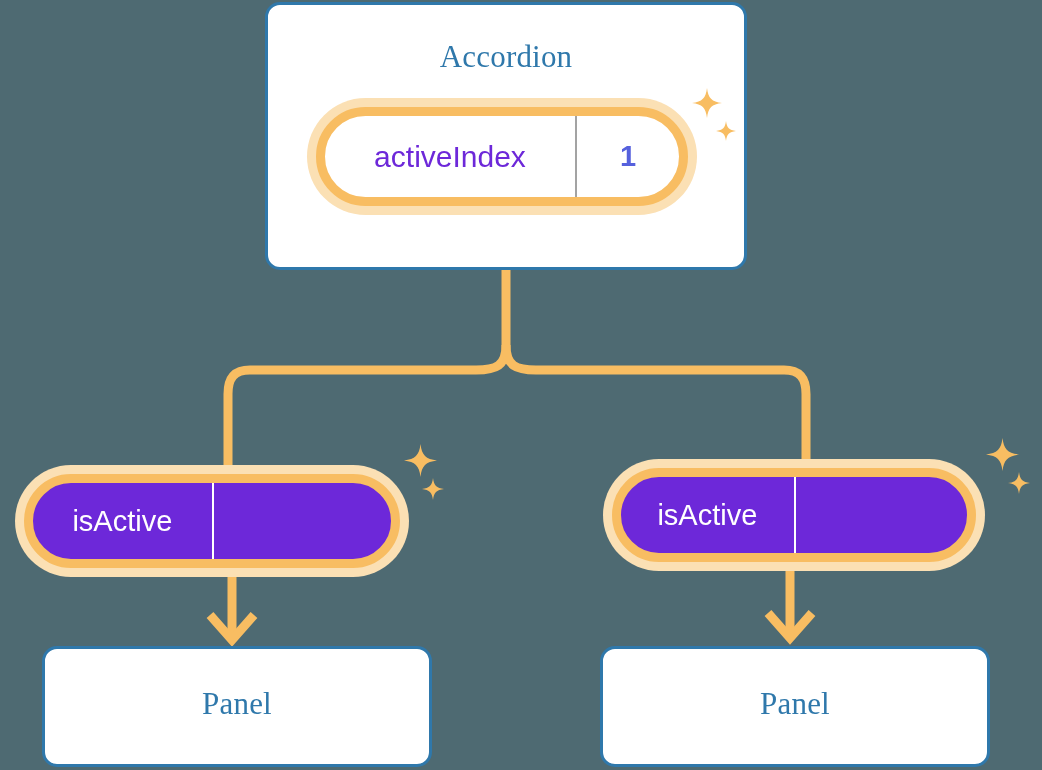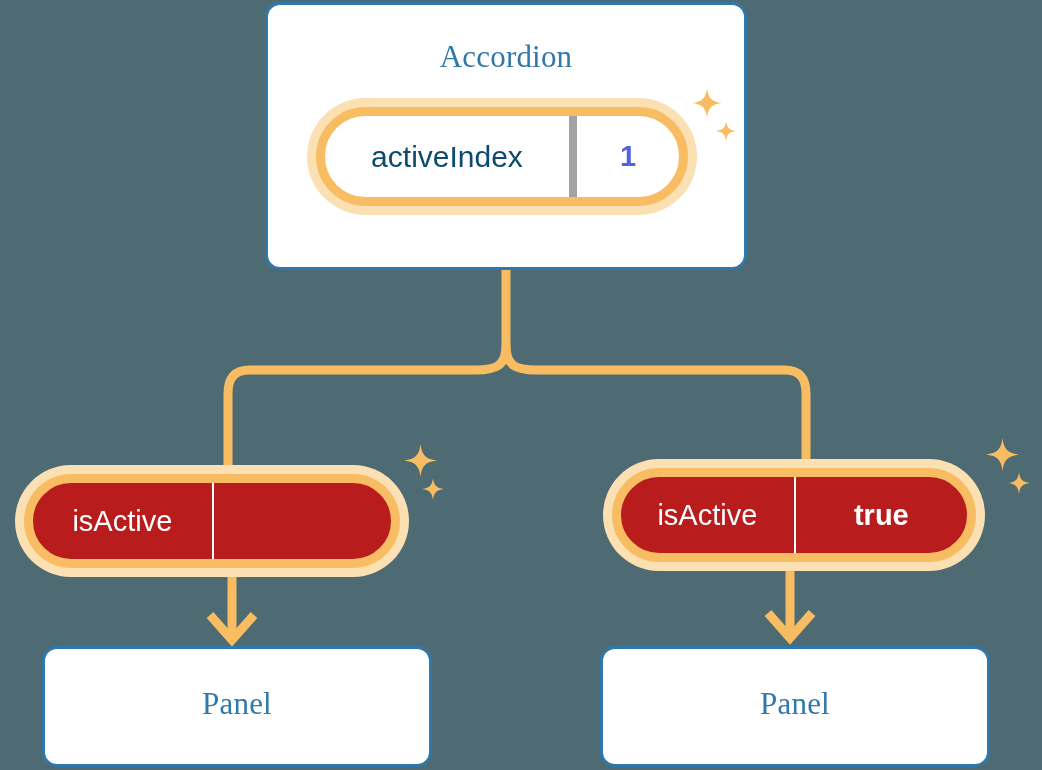--- a/index.html
+++ b/index.html
@@ -93,33 +93,33 @@
   
   #pill-activeindex {
     left: 316px;
     top: 107px;
     width: 372px;
     height: 99px;
     background: #ffffff;
   }
   #pill-activeindex .pill-key {
     flex: 0 0 252px;
-    color: #0c4a6e;
+    color: #6d28d9;
     font-size: 30px;
-    border-right: 8px solid #a3a3a3;
+    border-right: 2px solid #a3a3a3;
   }
   #pill-activeindex .pill-val {
     flex: 1 1 auto;
     color: #5661dd;
     font-size: 29px;
   }
 
   
   .pill-purple {
-    background: #b91c1c;
+    background: #6d28d9;
     height: 94px;
   }
   .pill-purple .pill-key {
     flex: 0 0 50.5%;
     color: #ffffff;
     font-size: 29px;
     border-right: 2px solid #ffffff;
   }
   .pill-purple .pill-val {
     flex: 1 1 auto;
@@ -195,21 +195,20 @@
   <svg class="sparkle" style="left:422px; top:478px;" width="22" height="22" viewBox="0 0 100 100">
     <path d="M50 0 C54 34 66 46 100 50 C66 54 54 66 50 100 C46 66 34 54 0 50 C34 46 46 34 50 0 Z" fill="#f8bd62"></path>
   </svg>
 
   <div class="card panel-card" id="card-panel-left">
     <div class="card-title">Panel</div>
   </div>
 
   <div class="pill pill-purple" id="pill-isactive-true">
     <div class="pill-key">isActive</div>
-    <div class="pill-val">true</div>
   </div>
 
   <svg class="sparkle" style="left:986px; top:438px;" width="33" height="33" viewBox="0 0 100 100">
     <path d="M50 0 C54 34 66 46 100 50 C66 54 54 66 50 100 C46 66 34 54 0 50 C34 46 46 34 50 0 Z" fill="#f8bd62"></path>
   </svg>
   <svg class="sparkle" style="left:1008px; top:472px;" width="22" height="22" viewBox="0 0 100 100">
     <path d="M50 0 C54 34 66 46 100 50 C66 54 54 66 50 100 C46 66 34 54 0 50 C34 46 46 34 50 0 Z" fill="#f8bd62"></path>
   </svg>
 
   <div class="card panel-card" id="card-panel-right">

